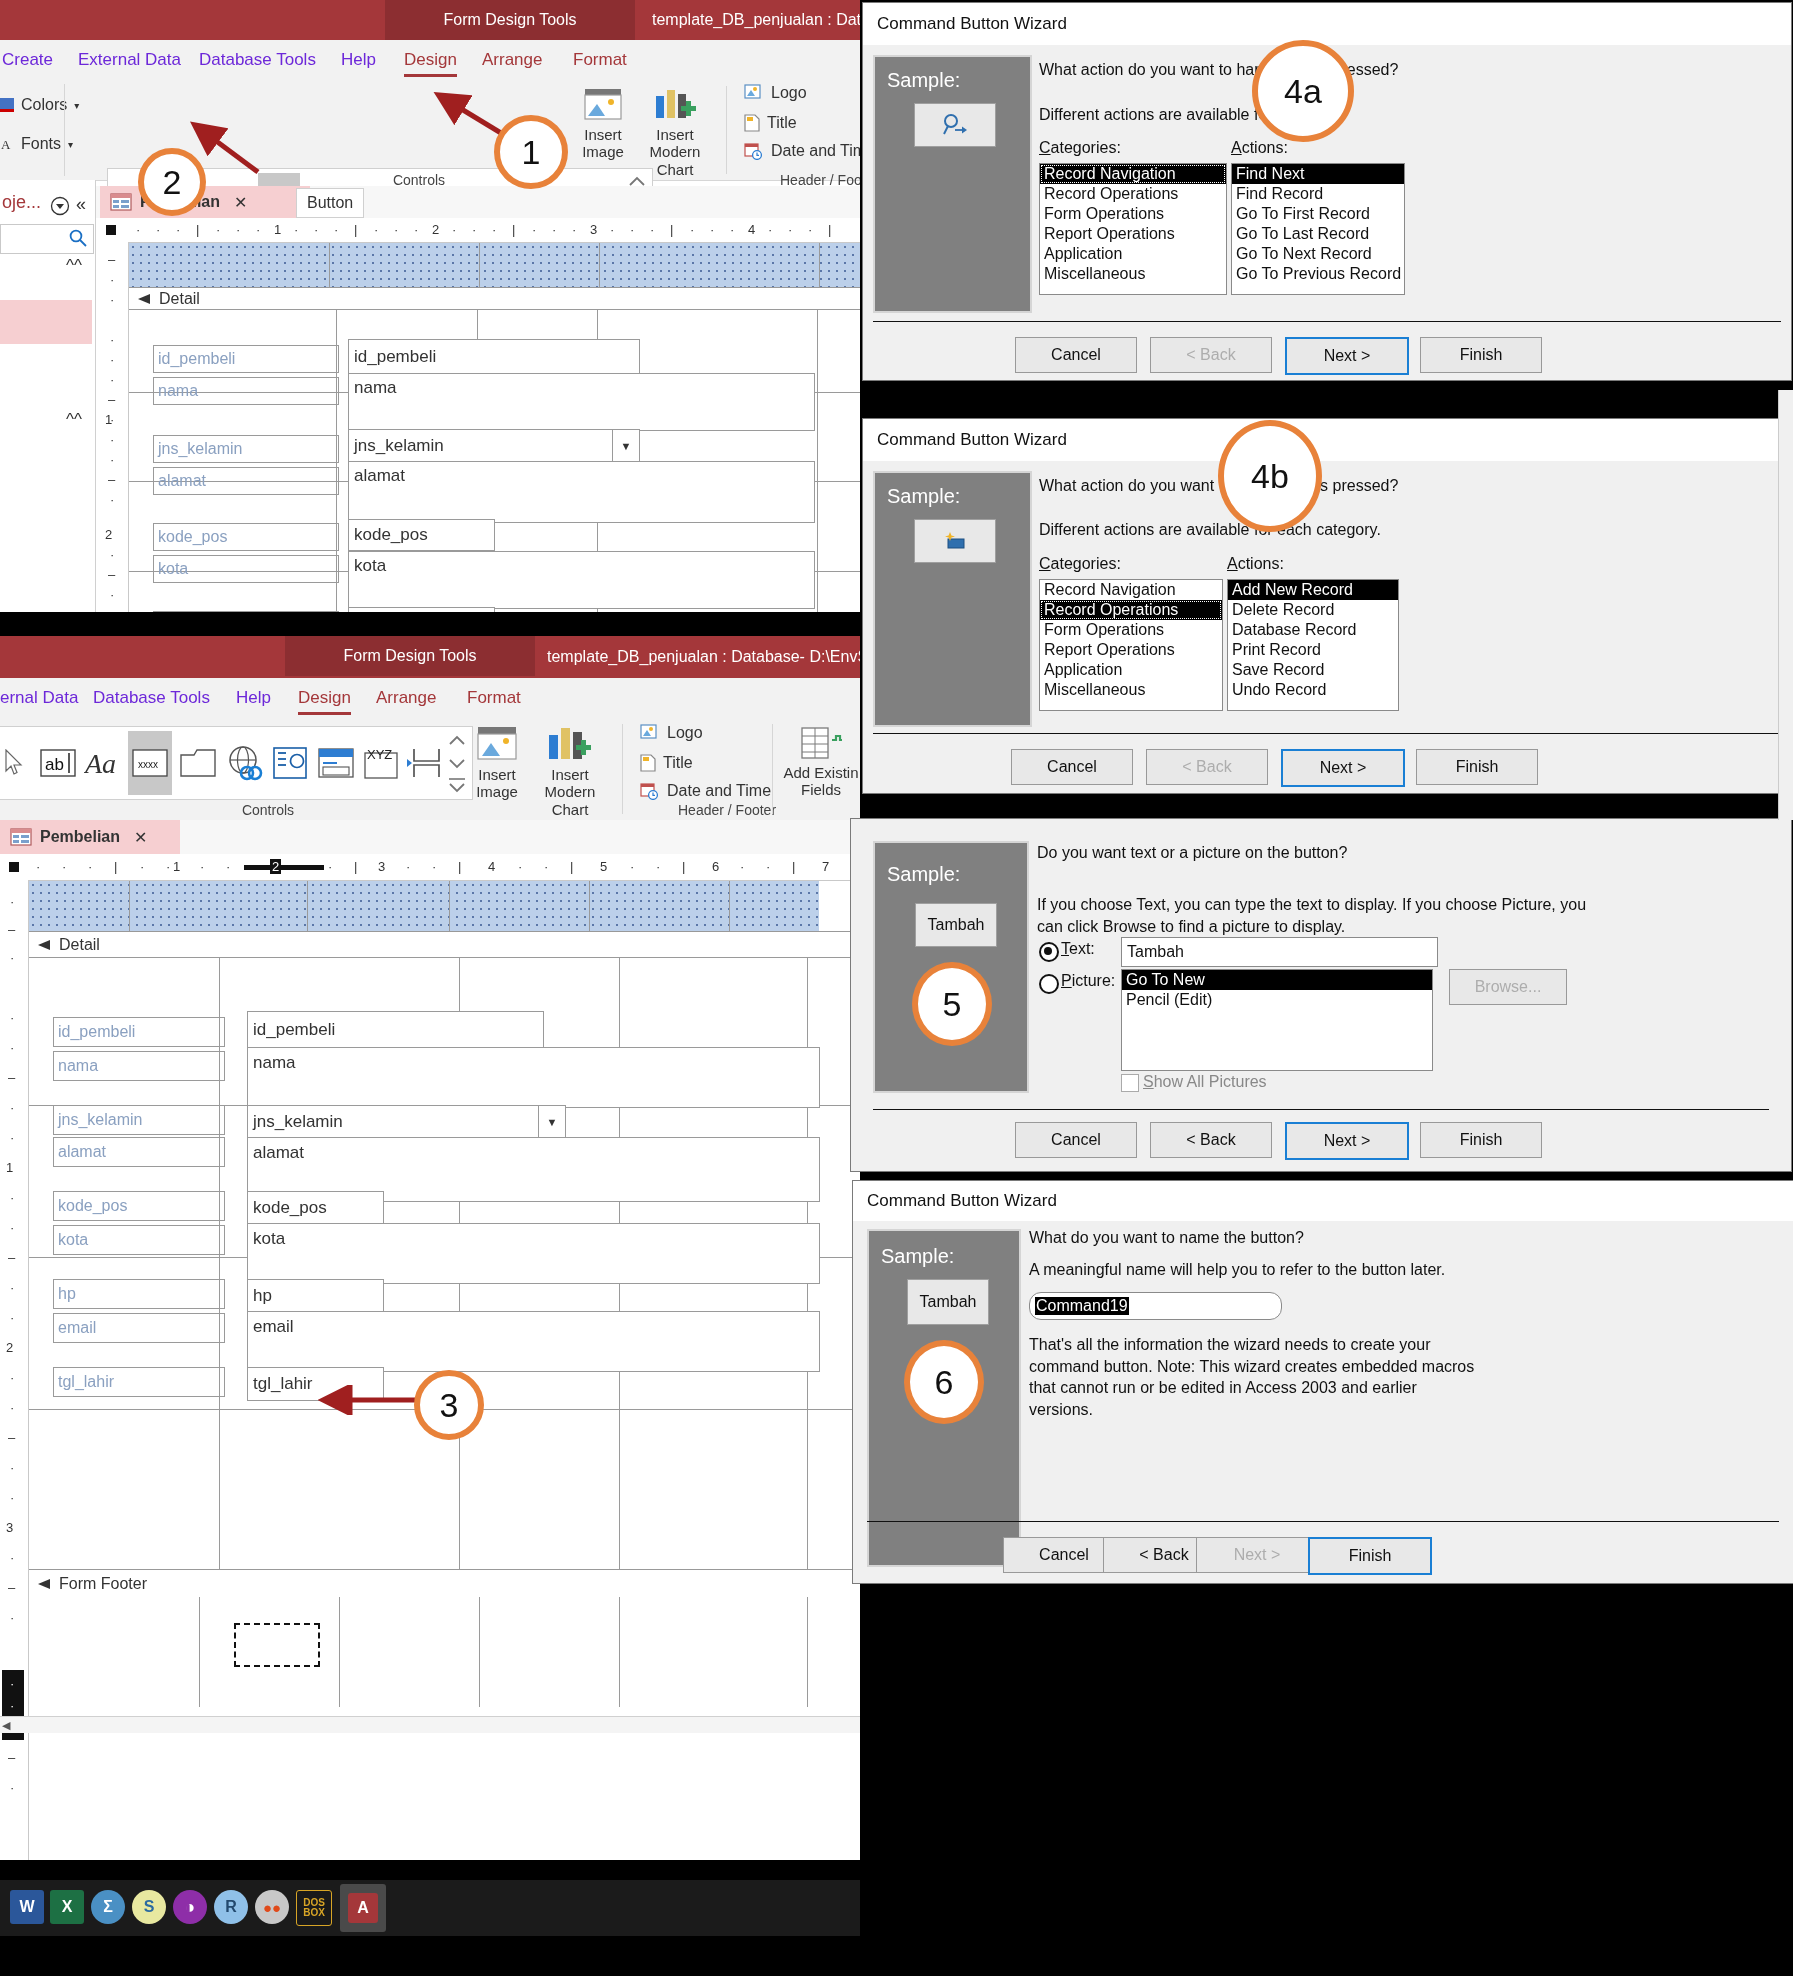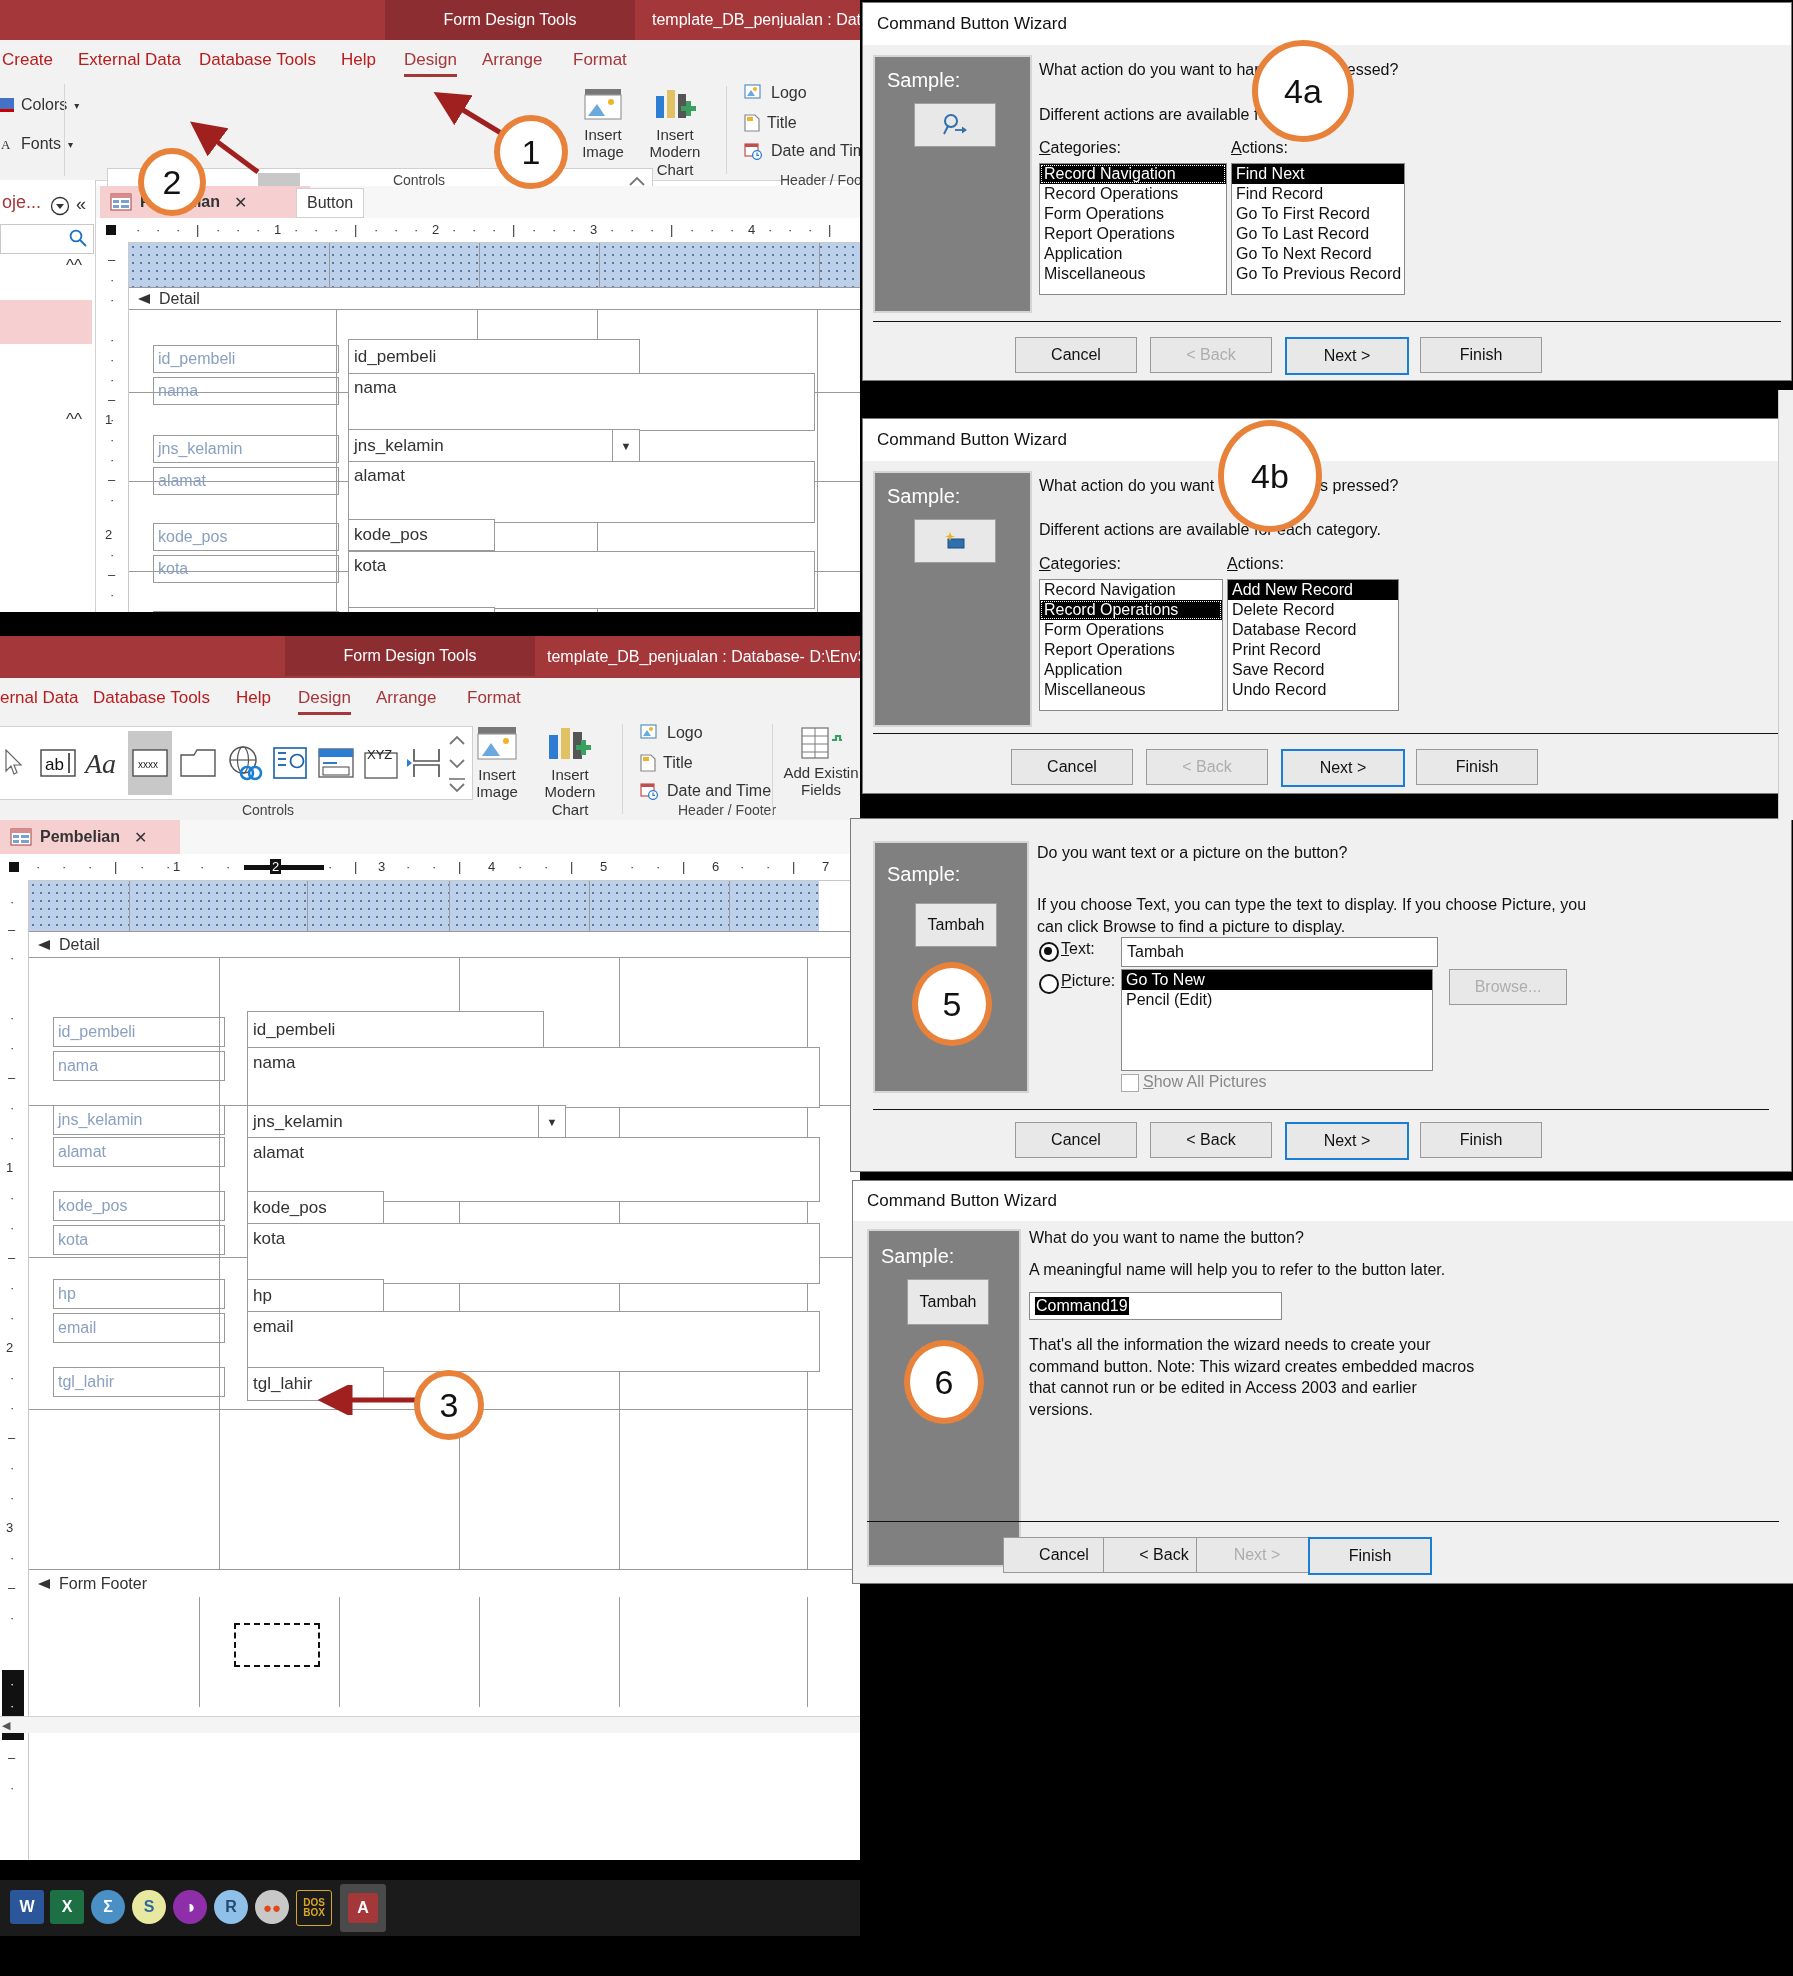--- a/index.html
+++ b/index.html
@@ -6,21 +6,21 @@
   body{width:1793px;height:1976px;position:relative;overflow:hidden;
        font-family:"Liberation Sans",sans-serif;}
   .abs{position:absolute;}
   
   .accWin{position:absolute;background:#fff;overflow:hidden;}
   .titlebar{position:absolute;left:0;top:0;height:40px;background:#a4373a;width:100%;}
   .titlebar .ctxgroup{position:absolute;height:40px;background:#8c2e31;
       color:#fff;font-size:16px;display:flex;align-items:center;justify-content:center;}
   .titlebar .doctitle{position:absolute;color:#fff;font-size:16px;top:11px;white-space:nowrap;}
   .ribbonTabs{position:absolute;left:0;background:#f2f2f2;width:100%;}
-  .tabitem{position:absolute;font-size:17px;color:#b91c1c;top:0;white-space:nowrap;}
+  .tabitem{position:absolute;font-size:17px;color:#6d28d9;top:0;white-space:nowrap;}
   .tabitem.red{color:#a4373a;}
   .tabitem.active{color:#a4373a;}
   .tabitem.active::after{content:"";position:absolute;left:0;right:0;bottom:-7px;height:3px;background:#a4373a;}
   .tellme{position:absolute;font-size:16px;color:#444;white-space:nowrap;}
   .ribbonBody{position:absolute;left:0;background:#f2f2f2;width:100%;border-bottom:1px solid #d6d6d6;}
   .grpLabel{position:absolute;font-size:14px;color:#444;text-align:center;margin-left:40px;}
   .ctrlGallery{position:absolute;background:#fff;border:1px solid #d0d0d0;}
   .ctrlIcon{position:absolute;display:flex;align-items:center;justify-content:center;}
   .ctrlIcon.sel{background:#c8c8c8;}
   .hdrItem{position:absolute;font-size:16px;color:#333;display:flex;align-items:center;gap:7px;white-space:nowrap;}
@@ -863,21 +863,21 @@
 <div class="callout" style="left:912px;top:962px;width:68px;height:72px;">5</div>
 
 <div class="dlg" style="left:852px;top:1180px;width:940px;height:402px;">
   <div class="dlgTitle" style="height:40px;">Command Button Wizard</div>
   <div class="sampleBox" style="left:14px;top:48px;width:150px;height:334px;">
     <div class="sampleLbl" style="left:12px;top:14px;">Sample:</div>
     <div class="samplePrev" style="left:38px;top:48px;width:80px;height:44px;">Tambah</div>
   </div>
   <div class="dlgText" style="left:176px;top:46px;width:560px;">What do you want to name the button?</div>
   <div class="dlgText" style="left:176px;top:78px;width:560px;">A meaningful name will help you to refer to the button later.</div>
-  <div class="tfield" style="left:176px;top:111px;width:246px;height:26px;">
+  <div class="tfield" style="left:176px;top:111px;width:246px;height:26px;border-radius:12px;">
     <span style="background:#000;color:#fff;padding:0 1px;">Command19</span>
   </div>
   <div class="dlgText" style="left:176px;top:153px;width:450px;">That's all the information the wizard needs to create your command button. Note: This wizard creates embedded macros that cannot run or be edited in Access 2003 and earlier versions.</div>
   <div class="dlgSep" style="left:14px;top:340px;width:912px;"></div>
   <div class="btn" style="left:150px;top:356px;width:120px;height:34px;">Cancel</div>
   <div class="btn" style="left:250px;top:356px;width:120px;height:34px;">&lt; Back</div>
   <div class="btn dis" style="left:343px;top:356px;width:120px;height:34px;">Next &gt;</div>
   <div class="btn def" style="left:455px;top:356px;width:120px;height:34px;">Finish</div>
 </div>
 <div class="callout" style="left:904px;top:1340px;width:68px;height:72px;">6</div>

